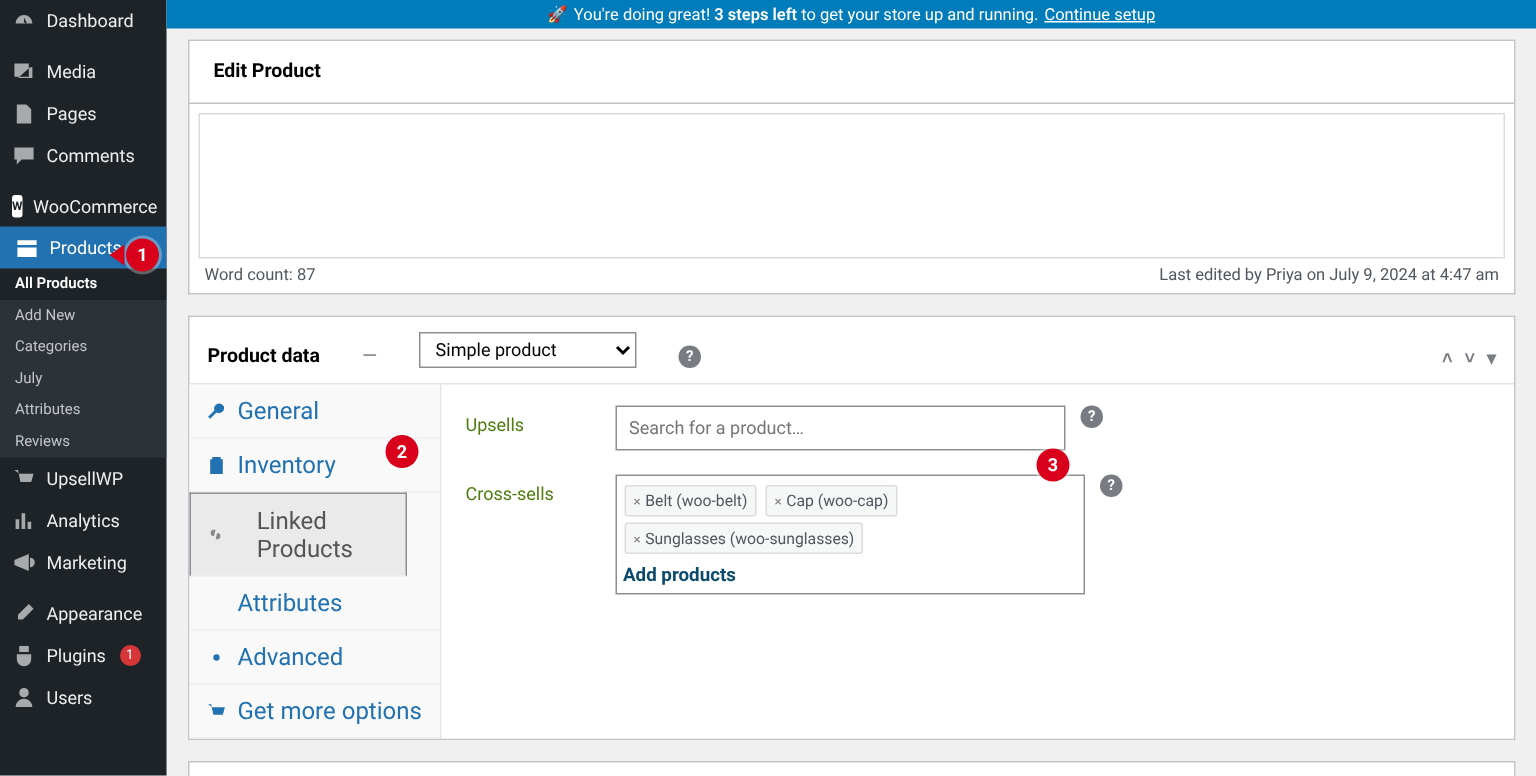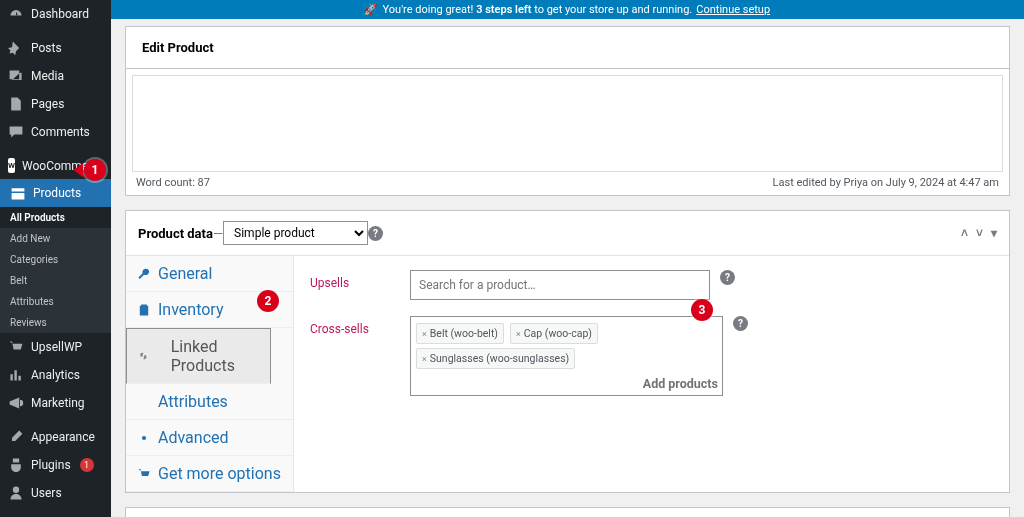--- a/index.html
+++ b/index.html
@@ -27,72 +27,66 @@
   
   .main { position:absolute; left:111px; top:19px; right:0; bottom:0; overflow:auto; }
   .heading-bar { background:#fff; border:1px solid #c3c4c7; margin:7px 14px 0 14px; padding:13px 16px; font-size:13px; font-weight:700;}
   .content-wrap { margin:0 14px 20px 14px; }
 
   .editor-panel { background:#fff; border:1px solid #c3c4c7; border-top:none; padding:6px; }
   .editor-box { background:#fff; border:1px solid #dcdcde; height:97px; }
   .editor-footer { display:flex; justify-content:space-between; font-size:11px; color:#50575e; padding:4px 4px 0 4px; }
 
   .metabox { background:#fff; border:1px solid #c3c4c7; margin-top:14px; }
-  .metabox-head { padding:10px 12px; font-size:13px; font-weight:700; border-bottom:1px solid #e2e4e7; display:flex; align-items:center; gap:0; position:relative; }
+  .metabox-head { padding:10px 12px; font-size:13px; font-weight:700; border-bottom:1px solid #e2e4e7; display:flex; align-items:flex-end; gap:28px; position:relative; }
   .metabox-head .dash { color:#777; font-weight:400; }
   .sel { padding:3px 20px 3px 6px; border:1px solid #8c8f94; font-size:12px; background:#fff; width:145px; }
   .help-icon { width:15px; height:15px; background:#787c82; color:#fff; border-radius:50%; display:inline-flex; align-items:center; justify-content:center; font-size:10px; font-weight:700;}
   .checks { display:flex; gap:14px; font-size:11.5px; align-items:center; }
   .checks label { display:flex; align-items:center; gap:3px; }
   .checks input[type=checkbox]{ width:14px; height:14px; accent-color:#2271b1; border-radius:2px;}
   .meta-ctrls { position:absolute; right:12px; display:flex; gap:8px; font-size:14px; color:#787c82; }
   .meta-ctrls span{ cursor:pointer; font-size:12px; }
 
   .pd-body { display:flex; }
   .pd-tabs { width:168px; background:#f9f9f9; border-right:1px solid #e2e4e7; }
   .pd-tab { display:flex; align-items:center; gap:7px; padding:8px 11px; font-size:16px; color:#2271b1; border-bottom:1px solid #eee; cursor:pointer; }
   .pd-tab svg{ width:14px; height:14px; fill:#2271b1;}
   .pd-tab.sel { background:#eaeaea; color:#555;gap:22px; }
   .pd-tab.sel svg{ fill:#888; }
   .pd-panel { flex:1; background:#fff; padding:14px 16px; }
   .fld { display:flex; align-items:flex-start; margin-bottom:16px; }
-  .fld .lab { width:100px; font-size:12px; color:#be185d; padding-top:6px; }
+  .fld .lab { width:100px; font-size:12px; color:#4d7c0f; padding-top:6px; }
   .fld .val { flex:0 0 300px; }
   .fld .help { margin-left:10px; }
   .txtsearch { width:300px; padding:7px 8px; border:1px solid #8c8f94; font-size:12px; color:#ef4444; }
   .tagbox { width:313px; border:1px solid #8c8f94; padding:4px; }
   .tag { display:inline-block; background:#f6f7f7; border:1px solid #dcdcde; border-radius:2px; padding:3px 5px; font-size:10.5px; color:#50575e; margin:2px 1px; }
   .tag .x{ color:#888; margin-right:3px; font-size:9px;}
-  .addprod { color:#737373; font-size:12.5px; font-weight:700; text-align:right; margin-top:5px;}
+  .addprod { color:#0c4a6e; font-size:12.5px; font-weight:700; margin-top:5px;}
   .reviews-body { padding:10px 12px; font-size:12px; color:#555;}
   .btn-outline { border:1px solid #2271b1; color:#2271b1; background:#fff; padding:6px 10px; font-size:12px; border-radius:3px; cursor:pointer; margin-bottom:10px;}
 
   
   .anno { position:absolute; width:22px; height:22px; background:#d9001b; color:#fff; border-radius:50%; display:flex; align-items:center; justify-content:center; font-size:12px; font-weight:700; z-index:50; pointer-events:none; box-shadow:0 0 0 2px rgba(255,255,255,.3);}
   .anno-arrow { position:absolute; left:-11px; top:50%; transform:translateY(-50%); width:0;height:0; border-top:7px solid transparent; border-bottom:7px solid transparent; border-right:10px solid #d9001b;}
 </style>
 </head>
 <body>
 
 <nav class="sidebar">
   <div class="sb-item">
     <svg viewBox="0 0 20 20">
         <path d="M3 12a7 7 0 0114 0H3zm7-5v4l3 2"></path>
       </svg>
     <span>Dashboard</span>
   </div>
   <div class="sb-gap"></div>
   <div class="sb-item">
     <svg viewBox="0 0 20 20">
-        <path d="M6 2l8 8-4 4-1 5-3-3-4 1 1-4-3-3 5-1z"></path>
-      </svg>
-    <span>Posts</span>
-  </div>
-  <div class="sb-item">
-    <svg viewBox="0 0 20 20">
         <path d="M2 3h12v11H2zM5 15h12V6h-2"></path>
       </svg>
     <span>Media</span>
   </div>
   <div class="sb-item">
     <svg viewBox="0 0 20 20">
         <path d="M4 2h8l4 4v12H4z"></path>
       </svg>
     <span>Pages</span>
   </div>
@@ -110,21 +104,21 @@
   <div class="sb-item active">
     <svg viewBox="0 0 20 20">
         <path d="M2 4h16v4H2zM2 10h16v8H2z"></path>
       </svg>
     <span>Products</span>
   </div>
   <div class="sb-sublist">
     <div class="sb-sub on">All Products</div>
     <div class="sb-sub">Add New</div>
     <div class="sb-sub">Categories</div>
-    <div class="sb-sub">Belt</div>
+    <div class="sb-sub">July</div>
     <div class="sb-sub">Attributes</div>
     <div class="sb-sub">Reviews</div>
   </div>
   <div class="sb-item">
     <svg viewBox="0 0 20 20">
         <path d="M2 3h3l2 10h9l2-7H6"></path>
       </svg>
     <span>UpsellWP</span>
   </div>
   <div class="sb-item">

